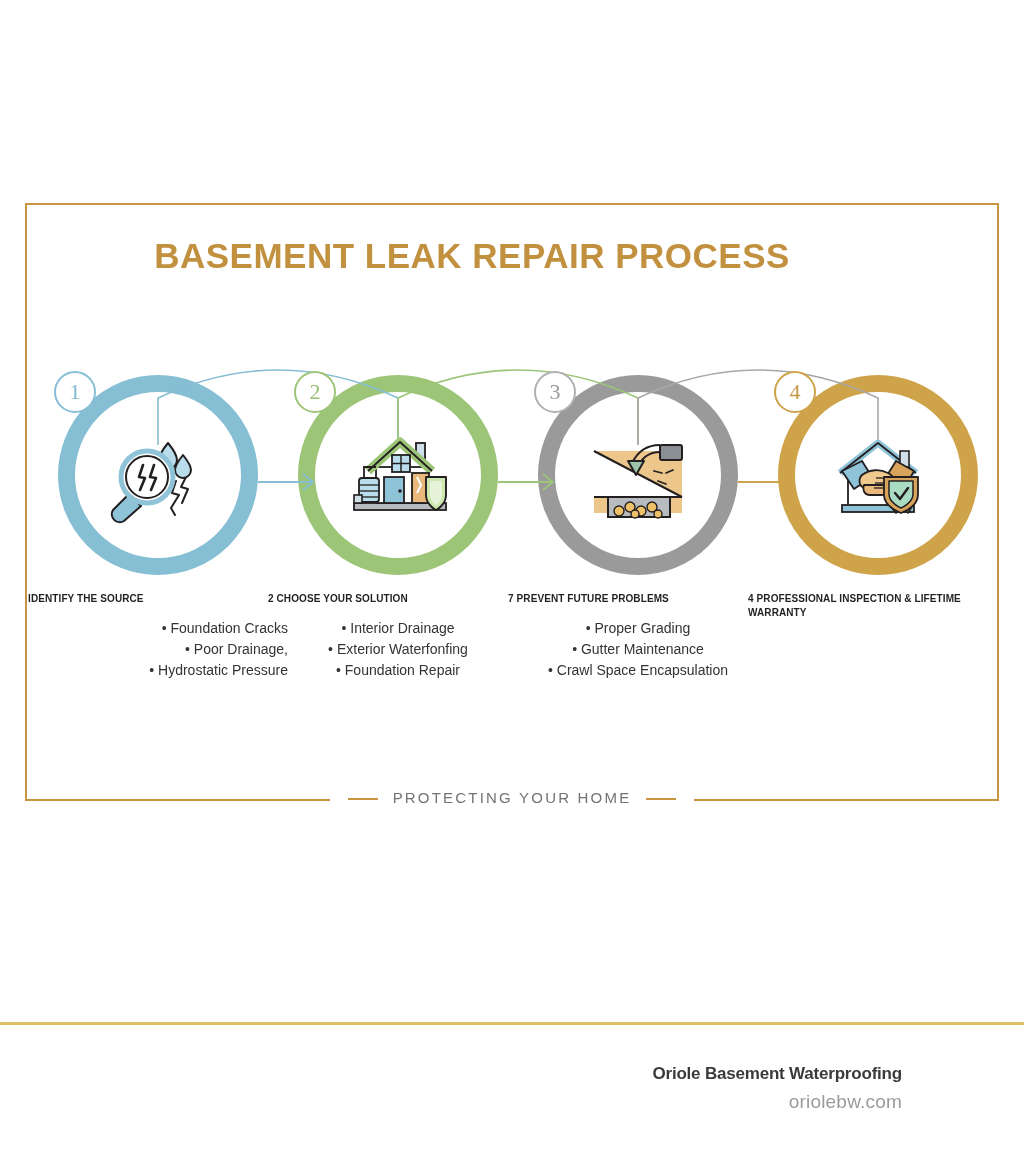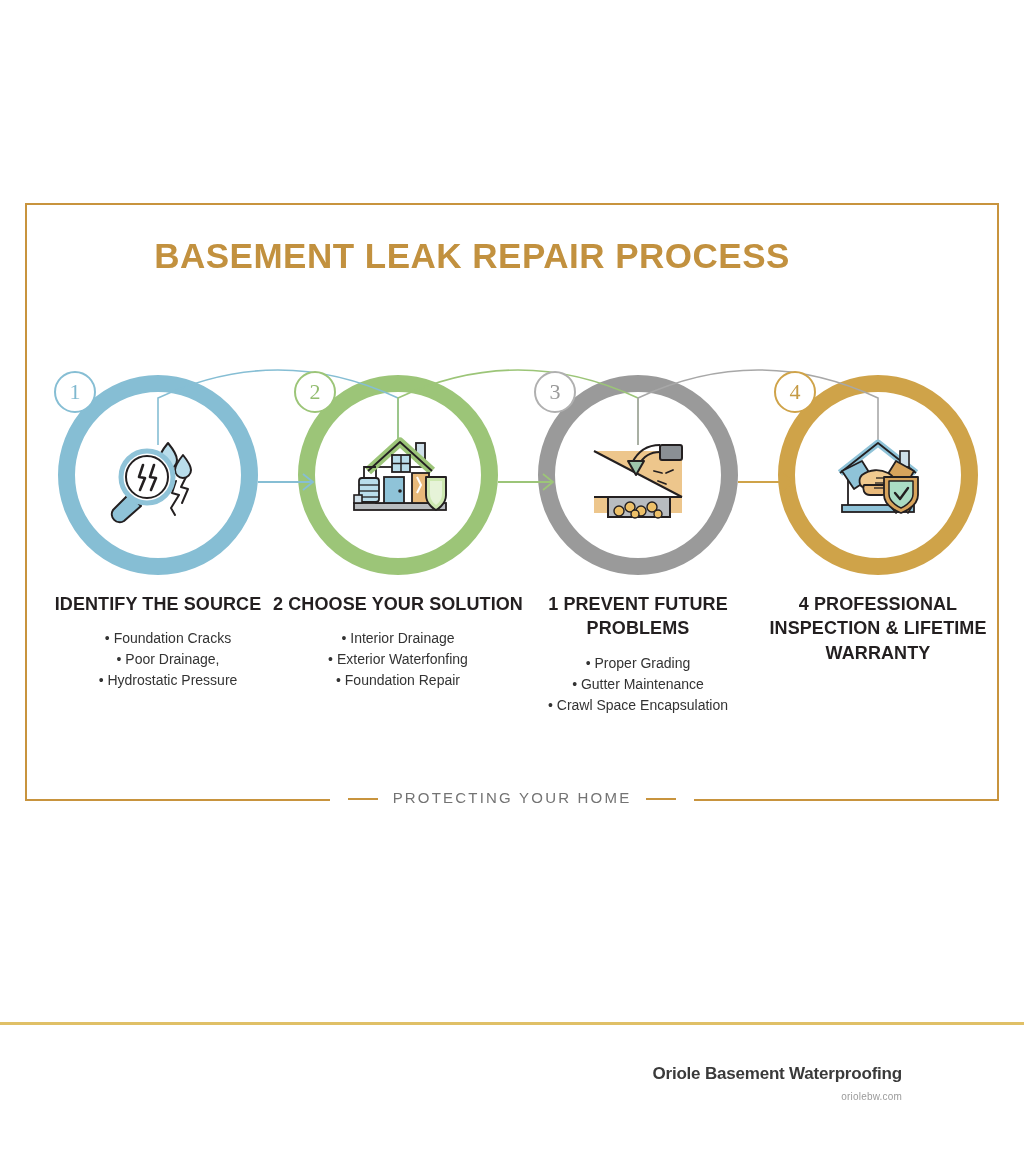--- a/index.html
+++ b/index.html
@@ -101,37 +101,37 @@
   }
 
   
   .step-text {
     position: absolute;
     top: 262px;
     left: -10px;
     width: 260px;
   }
   .step-head {
-    font-size: 18px;
+    font-size: 10px;
     font-weight: bold;
     color: #231f20;
-    text-align: center;
+    text-align: left;
     line-height: 1.35;
     letter-spacing: 0.1px;
   }
   .step-list {
     margin: 12px 0 0 0;
     padding: 0;
     list-style: none;
     font-size: 14px;
     color: #333;
     line-height: 1.5;
   }
   .step-list li { white-space: nowrap; }
-  .align-left .step-list { text-align: center; padding-left: 20px; }
+  .align-left .step-list { text-align: right; padding-left: 20px; }
   .align-center .step-list { text-align: center; }
 
   
   #connectors {
     position: absolute;
     left: 25px;
     top: 330px;
     width: 974px;
     height: 260px;
     pointer-events: none;
@@ -179,21 +179,21 @@
     top: 1064px;
     font-size: 17px;
     font-weight: bold;
     color: #3a3a3a;
     letter-spacing: -0.2px;
   }
   #brand-url {
     position: absolute;
     right: 122px;
     top: 1091px;
-    font-size: 10px;
+    font-size: 19px;
     color: #9b9b9b;
     letter-spacing: 0.2px;
   }
 </style>
 </head>
 <body>
 
 <div id="frame"></div>
 
 <div id="title">BASEMENT LEAK REPAIR PROCESS</div>
@@ -330,21 +330,21 @@
           <path d="M50 46 L66 46 L58 60 z" fill="#9cc5ac" stroke="#231f20" stroke-width="2" stroke-linejoin="round"></path>
 
           <path d="M76 56 L84 58" fill="none" stroke="#231f20" stroke-width="1.8" stroke-linecap="round"></path>
           <path d="M88 58 L95 55" fill="none" stroke="#231f20" stroke-width="1.8" stroke-linecap="round"></path>
           <path d="M80 66 L88 69" fill="none" stroke="#231f20" stroke-width="1.8" stroke-linecap="round"></path>
         </svg>
       </div>
       <div class="badge" style="border-color:#b0b0b0;color:#9a9a9a;">3</div>
     </div>
     <div class="step-text">
-      <div class="step-head">1 PREVENT FUTURE PROBLEMS</div>
+      <div class="step-head">7 PREVENT FUTURE PROBLEMS</div>
       <ul class="step-list">
         <li>• Proper Grading</li>
         <li>• Gutter Maintenance</li>
         <li>• Crawl Space Encapsulation</li>
       </ul>
     </div>
   </div>
 
   <div class="step align-center" style="left:733px;">
     <div class="step-circle-wrap">

